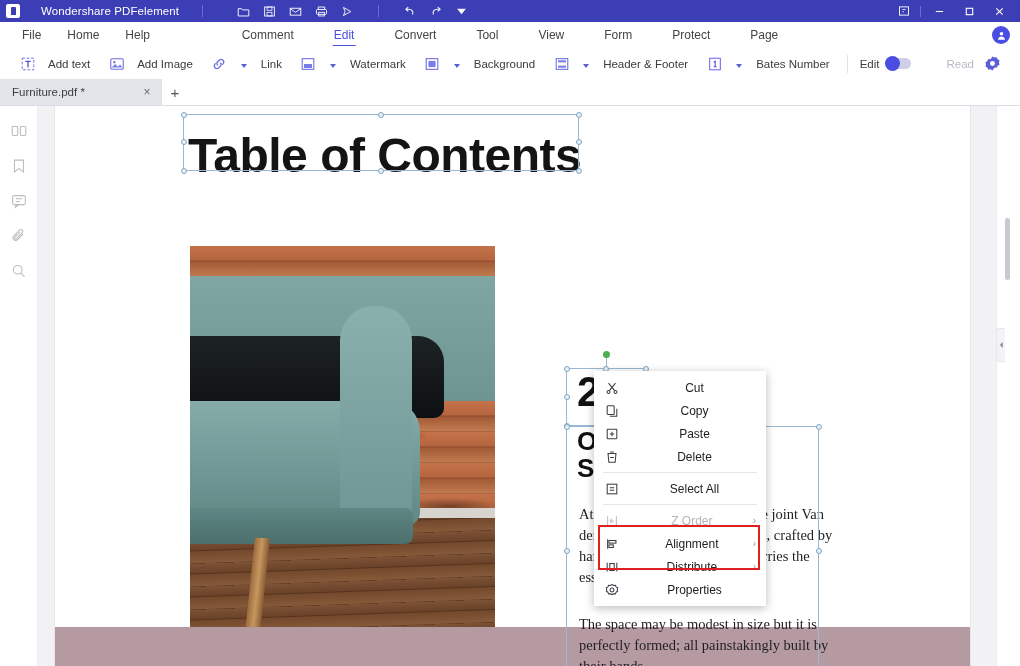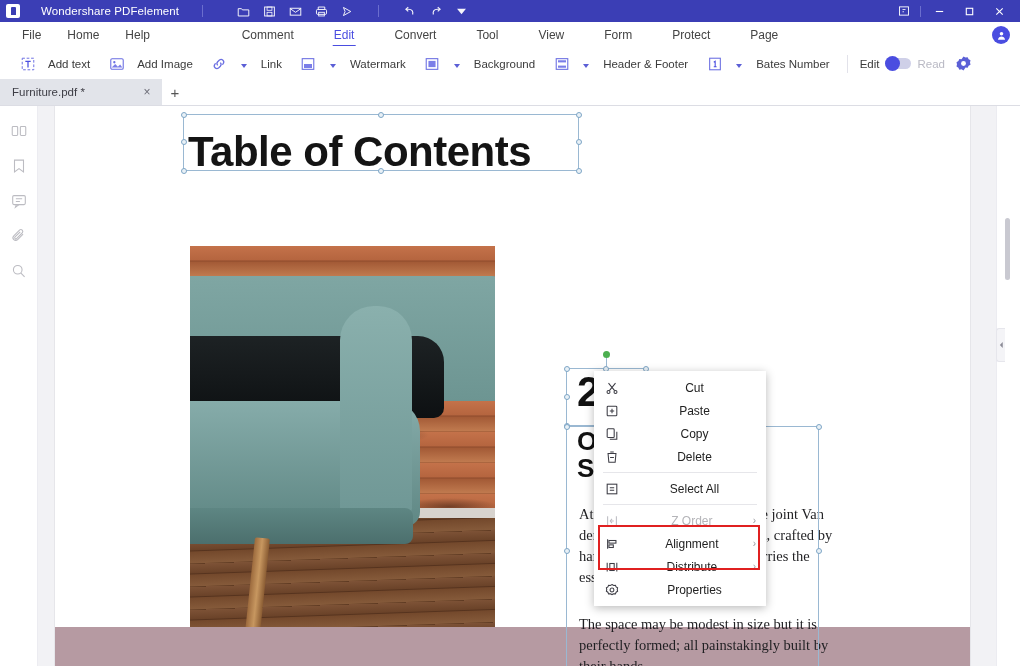--- a/index.html
+++ b/index.html
@@ -67,21 +67,21 @@
     display:flex;align-items:center;padding:0 10px;
   }
   .rb-item{ display:flex;align-items:center;gap:12px;padding:0 9px;white-space:nowrap; }
   .rb-ico{ width:17px;height:17px;display:flex;align-items:center;justify-content:center;flex:none;}
   .rb-label{ font-size:11.5px;color:#3b3b3b; }
   .caret{ width:0;height:0;border-left:3px solid transparent;border-right:3px solid transparent;
           border-top:4px solid #5b5fd6;margin:4px 2px 0 1px; }
   .rb-sep{ width:1px;height:18px;background:#e2e2ea;margin:0 8px; }
   .toggle-group{ display:flex;align-items:center;gap:6px;margin-left:4px; }
   .tg-label{ font-size:11.5px;color:#3b3b3b; }
-  .tg-label.off{ color:#b9b9c4; }
+  .tg-label.off{ color:#b9b9c4;margin-left:29px; }
   .switch{
     width:26px;height:11px;border-radius:6px;background:#cfd0e8;position:relative;
   }
   .switch .knob{
     position:absolute;left:0;top:-2px;width:15px;height:15px;border-radius:50%;background:#4a4de0;
   }
   .gear-btn{
     width:18px;height:18px;margin-left:10px;display:flex;align-items:center;justify-content:center;
   }
 
@@ -132,21 +132,21 @@
   }
   .vscroll-track{
     position:absolute;left:6px;top:0;width:9px;height:100%;
   }
   .vscroll-thumb{
     position:absolute;left:2px;top:112px;width:5px;height:62px;background:#c9c9d1;border-radius:3px;
   }
 
   
   .toc-title{
-    position:absolute;left:133px;top:22px;font-size:42px;font-weight:bold;
+    position:absolute;left:133px;top:22px;font-size:48px;font-weight:bold;
     color:#141414;letter-spacing:-.5px;font-family:"Liberation Sans", sans-serif;
     white-space:nowrap;
   }
   .sel-box{ position:absolute;border:1px solid #9ab8d2; }
   .sel-box .h{
     position:absolute;width:6px;height:6px;border:1px solid #7ea6c6;background:#e9f1f7;
     border-radius:50%;
   }
   .h.tl{left:-3.5px;top:-3.5px} .h.tc{left:50%;margin-left:-3.5px;top:-3.5px}
   .h.tr{right:-3.5px;top:-3.5px} .h.ml{left:-3.5px;top:50%;margin-top:-3.5px}
@@ -583,35 +583,35 @@
               <circle cx="4" cy="12.5" r="1.7" class="ico-stroke"></circle>
               <circle cx="12" cy="12.5" r="1.7" class="ico-stroke"></circle>
             </svg>
         </span>
         <span class="ctx-label">Cut</span>
       </div>
 
       <div class="ctx-item">
         <span class="ctx-ico">
           <svg width="14" height="14" viewBox="0 0 16 16">
+              <rect x="2.5" y="2" width="8" height="10" rx="1" class="ico-stroke"></rect>
+              <path d="M5.5 14h8V5.5" class="ico-stroke"></path>
+            </svg>
+        </span>
+        <span class="ctx-label">Copy</span>
+      </div>
+
+      <div class="ctx-item">
+        <span class="ctx-ico">
+          <svg width="14" height="14" viewBox="0 0 16 16">
               <rect x="2.5" y="2.5" width="11" height="11" rx="1" class="ico-stroke"></rect>
               <path d="M8 5.5v5M5.5 8h5" class="ico-stroke"></path>
             </svg>
         </span>
         <span class="ctx-label">Paste</span>
-      </div>
-
-      <div class="ctx-item">
-        <span class="ctx-ico">
-          <svg width="14" height="14" viewBox="0 0 16 16">
-              <rect x="2.5" y="2" width="8" height="10" rx="1" class="ico-stroke"></rect>
-              <path d="M5.5 14h8V5.5" class="ico-stroke"></path>
-            </svg>
-        </span>
-        <span class="ctx-label">Copy</span>
       </div>
 
       <div class="ctx-item">
         <span class="ctx-ico">
           <svg width="14" height="14" viewBox="0 0 16 16">
               <path d="M3.5 4h9l-.9 10h-7.2z" class="ico-stroke"></path>
               <path d="M6 2.2h4M5.8 8.5h4.4" class="ico-stroke"></path>
             </svg>
         </span>
         <span class="ctx-label">Delete</span>

